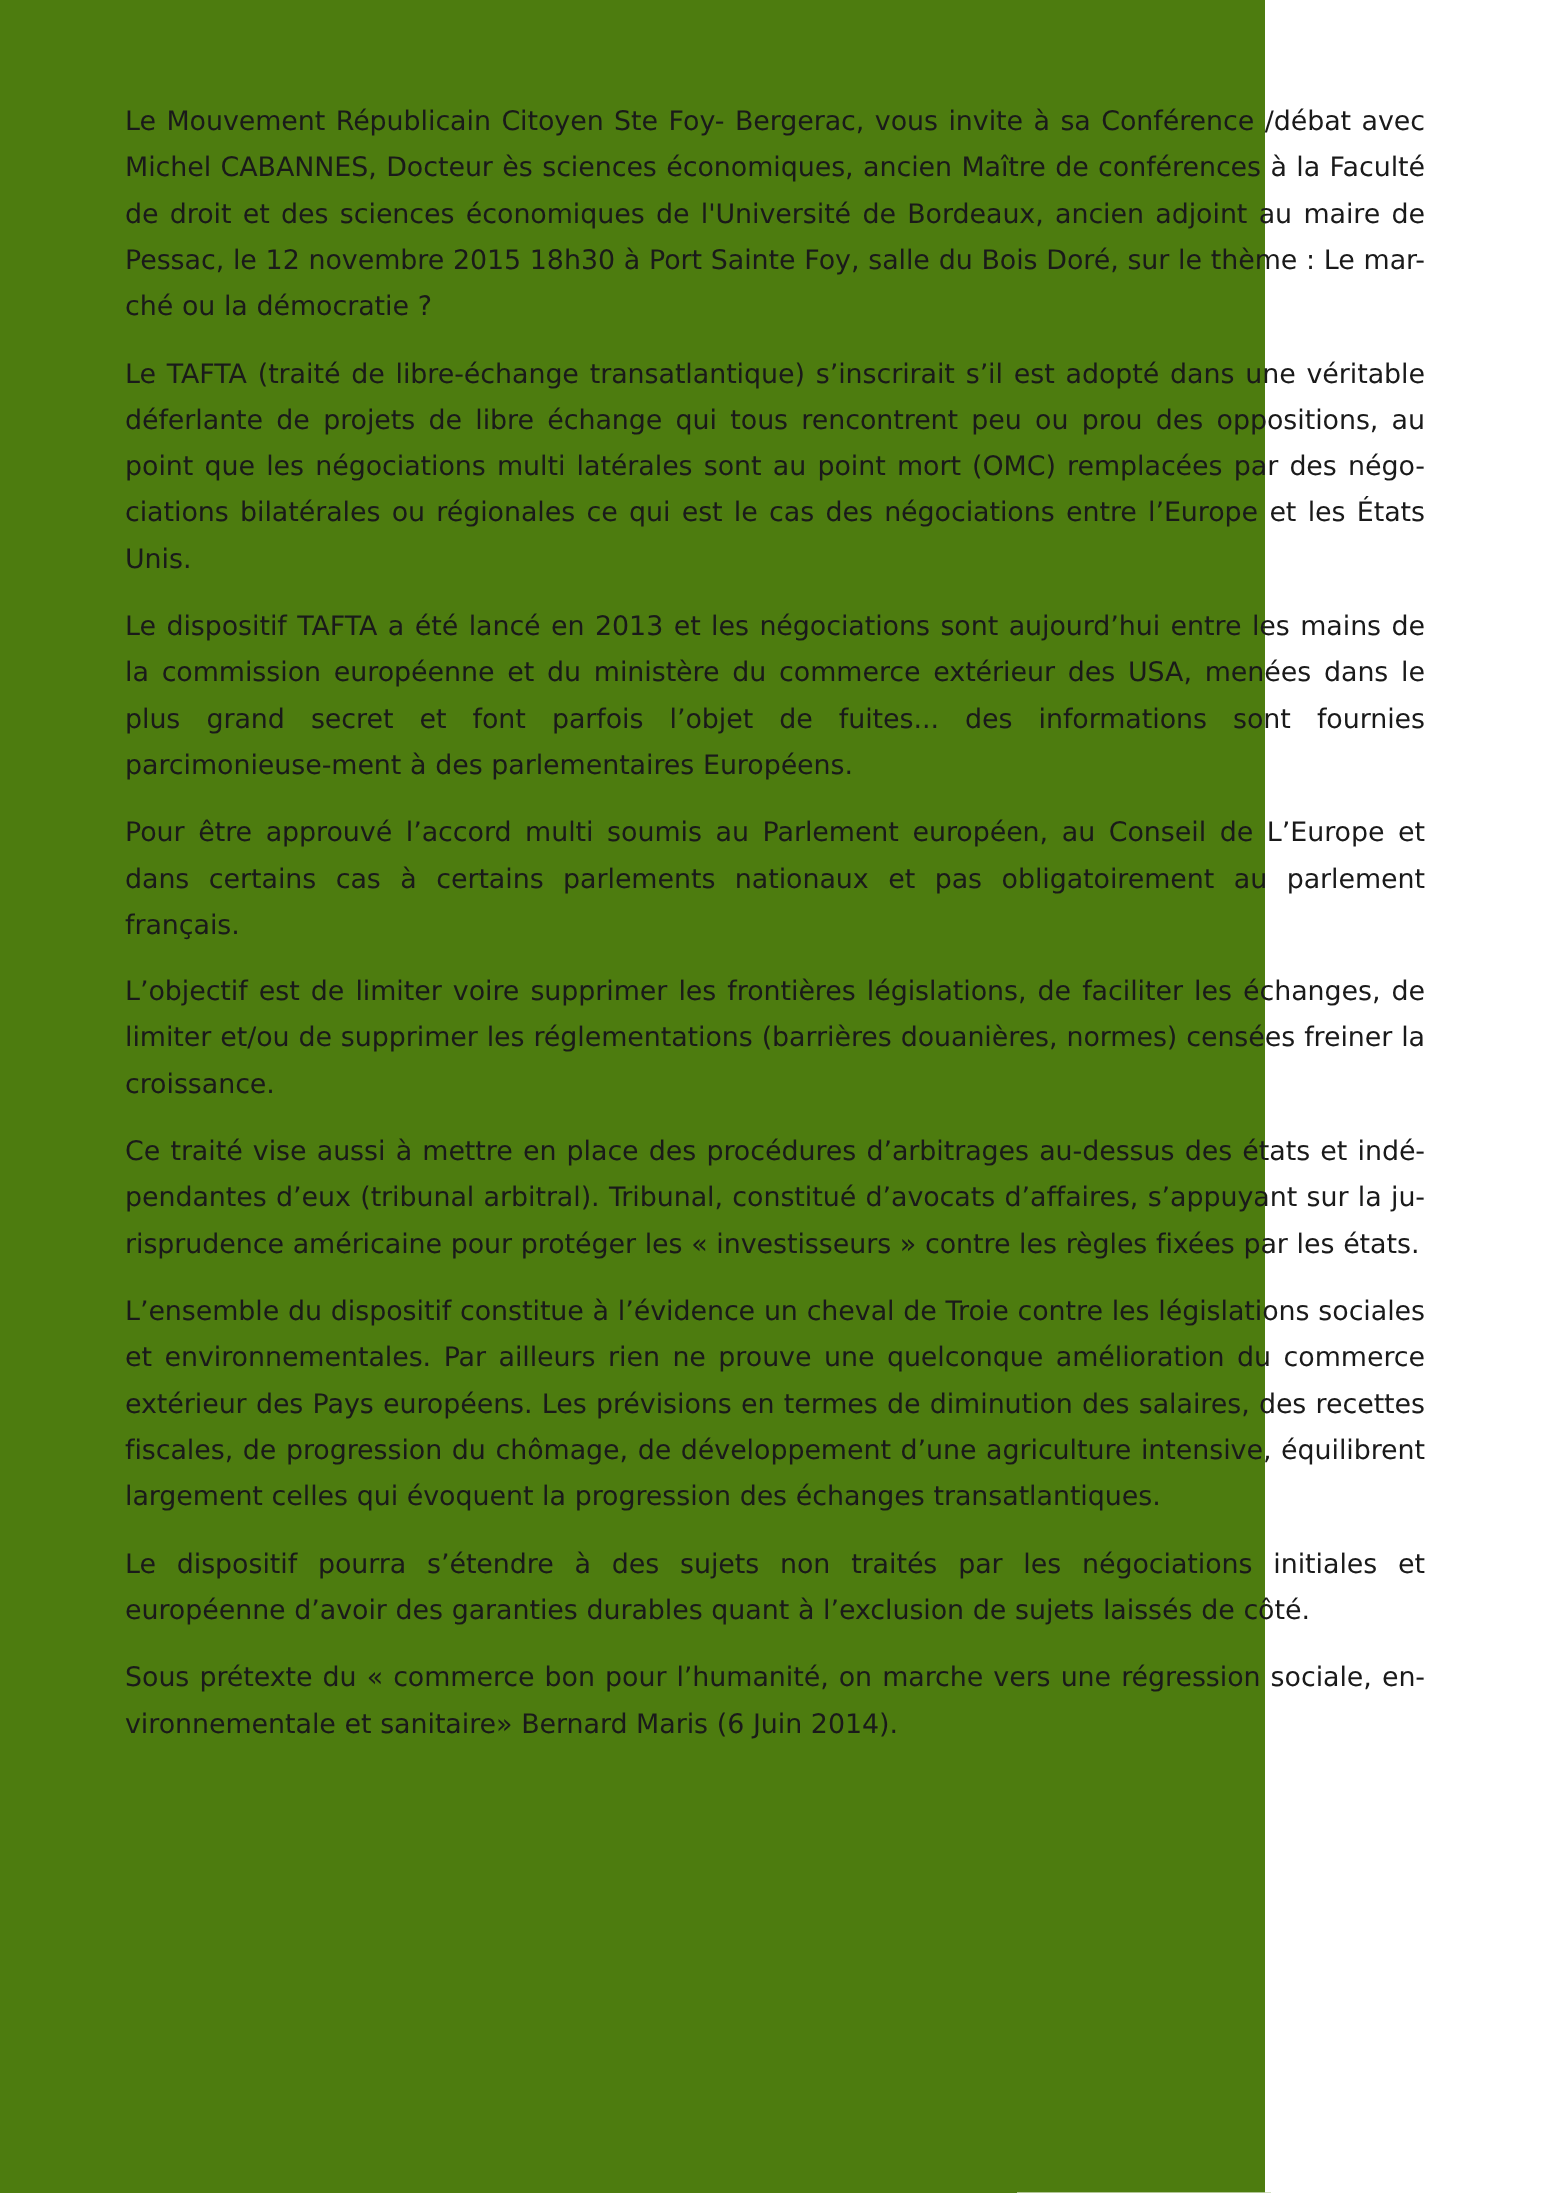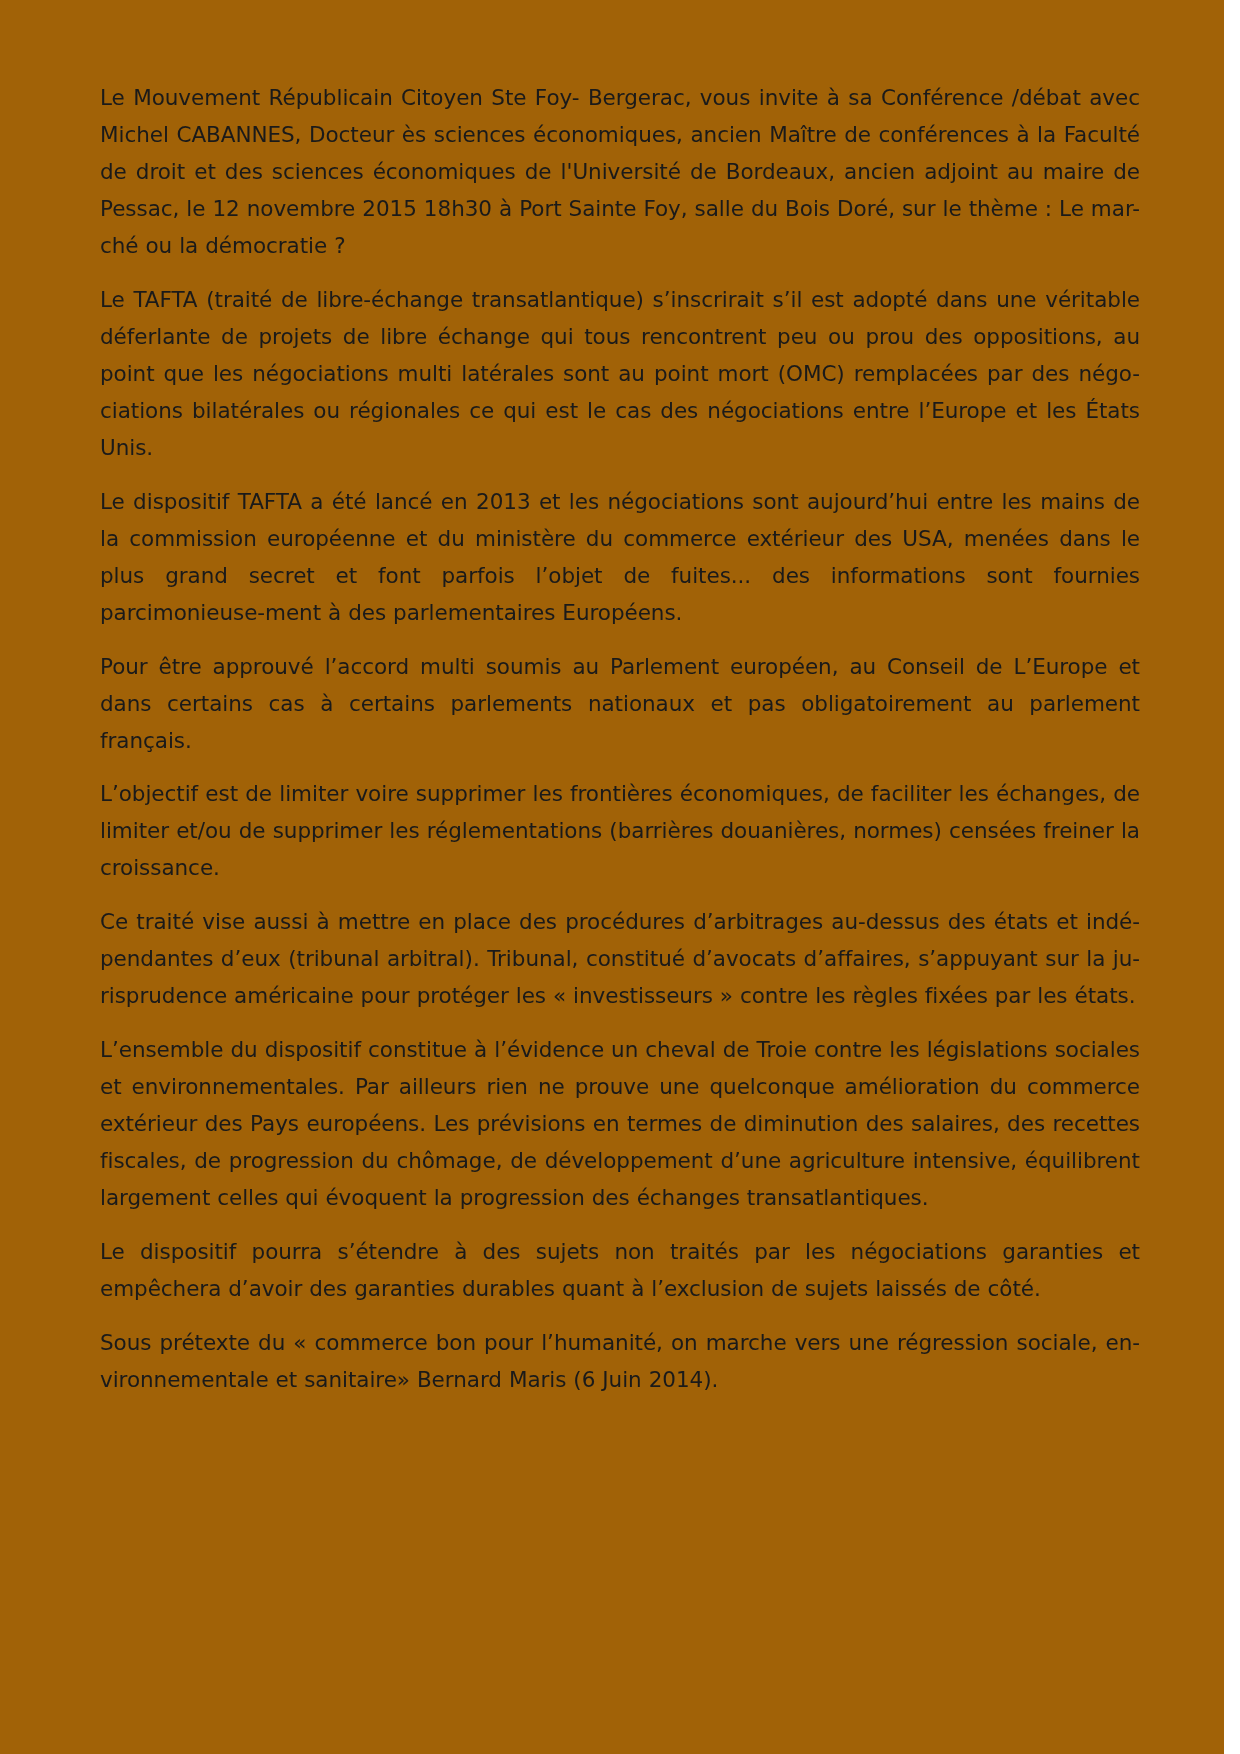--- a/index.html
+++ b/index.html
@@ -9,23 +9,23 @@
   }
   body {
     width: 1240px;
     height: 1754px;
     font-family: "DejaVu Sans", sans-serif;
     color: #000000;
     -webkit-font-smoothing: antialiased;
   }
   .page {
     position: relative;
-    width: 1224px;
+    width: 1012px;
     height: 1754px;
-    background: #a16207;
+    background: #4d7c0f;
     box-sizing: border-box;
     padding: 80px 100px 60px 100px;
   }
   .doc-body {
     width: 1040px;
   }
   .para {
     font-size: 21.5px;
     line-height: 1.72;
     text-align: justify;
@@ -42,19 +42,19 @@
 </style>
 </head>
 <body>
 
 <div class="page">
   <div class="doc-body">
     <p class="para">Le Mouvement Républicain Citoyen Ste Foy- Bergerac, vous invite à sa Conférence /débat avec Michel CABANNES, Docteur ès sciences économiques, ancien Maître de conférences à la Faculté de droit et des sciences économiques de l'Université de Bordeaux, ancien adjoint au maire de Pessac, le 12 novembre 2015 18h30  à Port Sainte Foy, salle du Bois Doré, sur le thème :  Le mar-ché ou la démocratie ?</p>
     <p class="para">Le TAFTA (traité de libre-échange transatlantique) s’inscrirait s’il est adopté dans une véritable déferlante de projets de libre échange qui tous rencontrent peu ou prou des oppositions, au point que les négociations multi latérales sont au point mort (OMC) remplacées par des négo-ciations bilatérales ou régionales ce qui est le cas des négociations entre l’Europe et les États Unis.</p>
     <p class="para">Le dispositif TAFTA a été lancé en 2013 et les négociations sont aujourd’hui entre les mains de la commission européenne et du ministère du commerce extérieur des USA, menées dans le plus grand secret et font parfois l’objet de fuites... des informations sont fournies parcimonieuse-ment à des parlementaires Européens.</p>
     <p class="para">Pour être approuvé l’accord multi soumis au Parlement européen, au Conseil de L’Europe et dans certains cas à certains parlements nationaux et pas obligatoirement au parlement français.</p>
-    <p class="para">L’objectif est de limiter voire supprimer les frontières économiques, de faciliter les échanges, de limiter et/ou de supprimer les réglementations (barrières douanières, normes) censées freiner la croissance.</p>
+    <p class="para">L’objectif est de limiter voire supprimer les frontières législations, de faciliter les échanges, de limiter et/ou de supprimer les réglementations (barrières douanières, normes) censées freiner la croissance.</p>
     <p class="para">Ce traité vise aussi à mettre en place des procédures d’arbitrages au-dessus des états et indé-pendantes d’eux (tribunal arbitral). Tribunal, constitué d’avocats d’affaires, s’appuyant sur la ju-risprudence américaine pour protéger les « investisseurs » contre les règles fixées par les états.</p>
     <p class="para">L’ensemble du dispositif  constitue à l’évidence un cheval de Troie contre les législations sociales et environnementales. Par ailleurs rien ne prouve une quelconque amélioration du commerce extérieur  des Pays européens. Les prévisions en termes de diminution des salaires, des recettes fiscales, de progression du chômage, de développement d’une agriculture intensive, équilibrent largement celles qui évoquent la progression des échanges transatlantiques.</p>
-    <p class="para">Le dispositif pourra s’étendre à des sujets non traités par les négociations garanties et empêchera d’avoir des garanties durables quant à l’exclusion de sujets laissés de côté.</p>
+    <p class="para">Le dispositif pourra s’étendre à des sujets non traités par les négociations initiales et européenne d’avoir des garanties durables quant à l’exclusion de sujets laissés de côté.</p>
     <p class="para">Sous prétexte du  « commerce bon pour l’humanité, on marche vers une régression sociale, en-vironnementale et sanitaire» Bernard Maris (6 Juin 2014).</p>
   </div>
 </div>
 
 </body></html>

